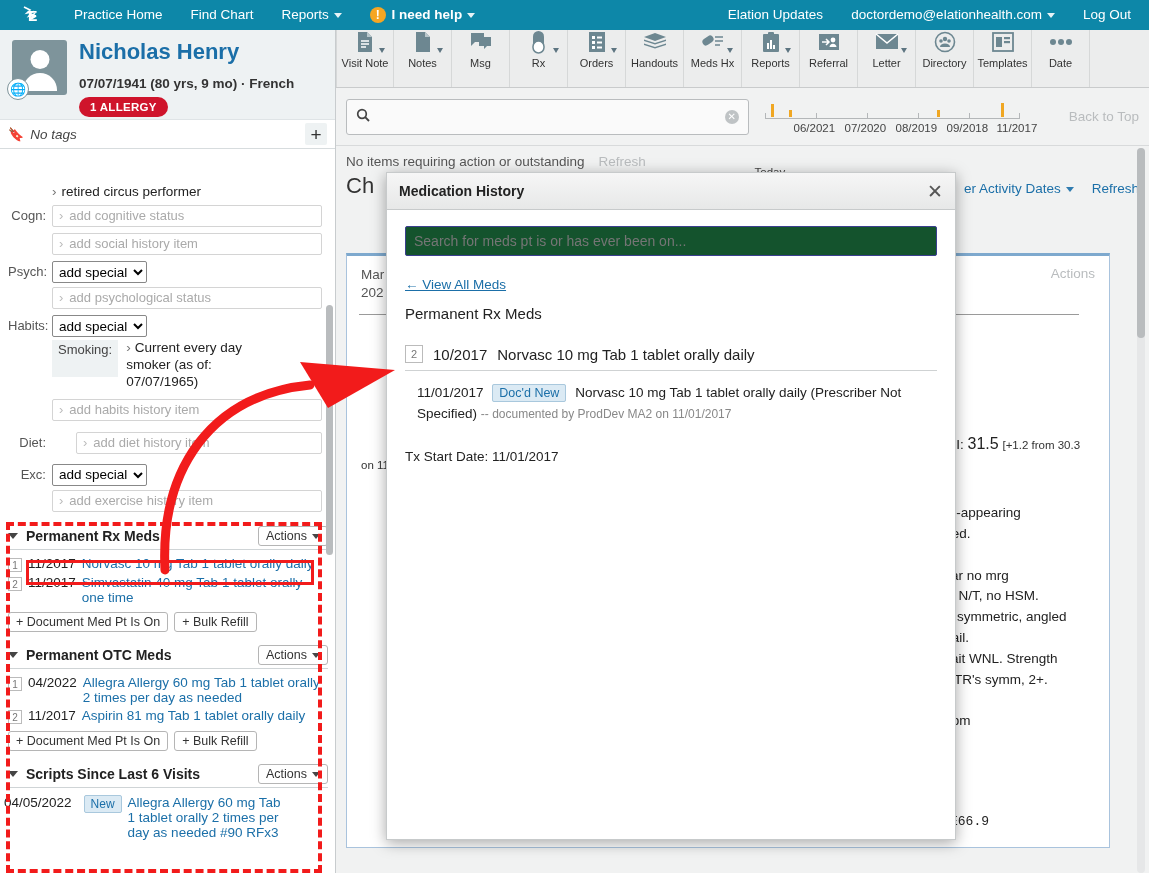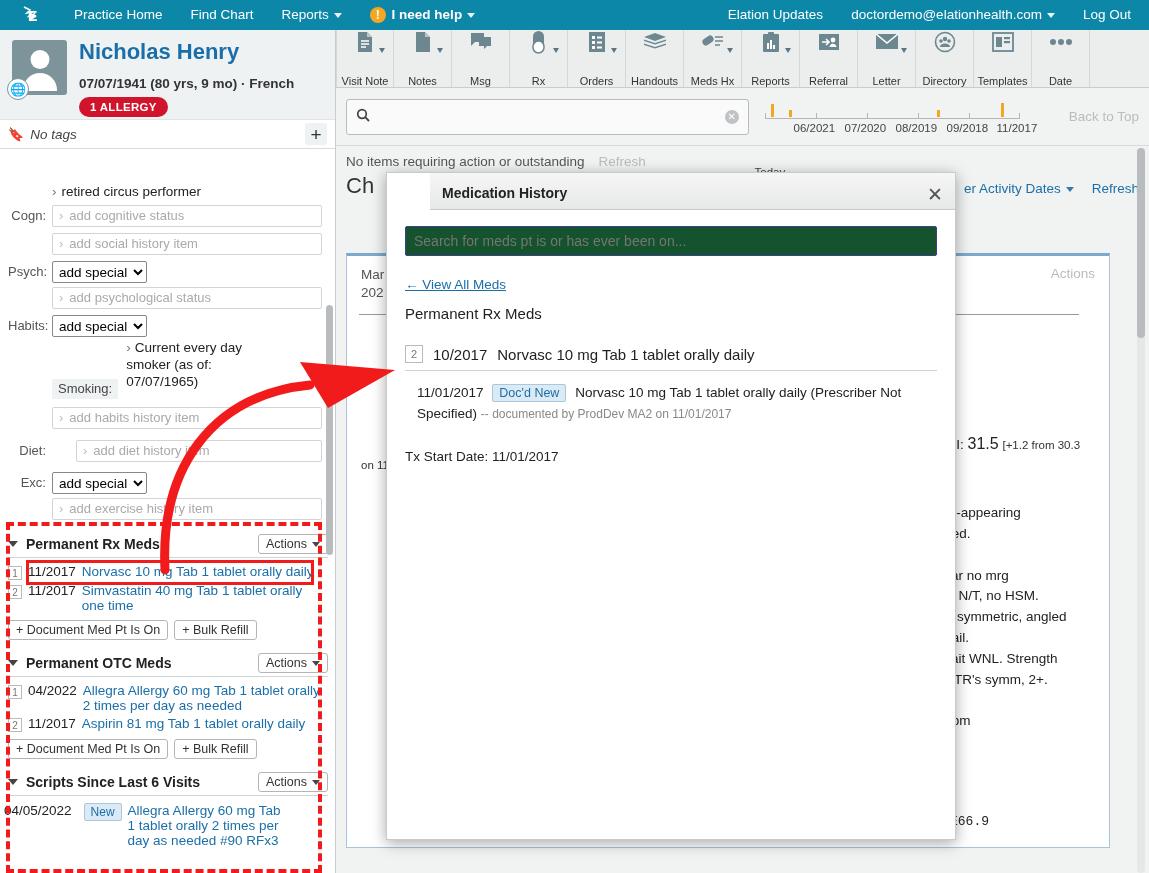--- a/index.html
+++ b/index.html
@@ -88,21 +88,21 @@
     color:#aaa; font-size:13px; padding:0 6px; background:#fff;
   }
   .hxfield .chev { color:#bbb; margin-right:6px; }
   .plainitem { padding-left:52px; font-size:13.5px; color:#222; }
   .plainitem .chev { color:#777; margin-right:5px;}
   select.special {
     font-family:"Liberation Sans",sans-serif; font-size:13.5px; height:22px;
     border:1px solid #888; background:#fff; border-radius:2px; padding:0 2px;
   }
   .smokerow { display:flex; margin-top:3px; padding-left:52px;}
-  .smokelabel { background:#eef2f3; color:#444; font-size:13px; padding:2px 6px; height:20px;margin-top:39px;}
+  .smokelabel { background:#eef2f3; color:#444; font-size:13px; padding:2px 6px; height:37px;}
   .smokeval { margin-left:8px; font-size:13.5px; color:#222; max-width:130px; line-height:1.25;}
   .smokeval .chev{ color:#777; margin-right:4px;}
 
   
   .sec-head { display:flex; align-items:center; margin:8px 8px 0 8px; padding-bottom:3px;
       border-bottom:1px solid #cfd4d6; }
   .sec-tri { width:0;height:0;border-left:5px solid transparent;border-right:5px solid transparent;
       border-top:6px solid #444; margin-right:8px; }
   .sec-title { font-size:14px; font-weight:bold; color:#222; }
   .actions-btn {
@@ -135,21 +135,21 @@
   .arrow-svg { position:absolute; left:150px; top:170px; pointer-events:none; }
 
   
   .rightcol { position:absolute; top:30px; left:336px; width:813px; height:843px; background:#f1f2f2; }
   .toolbar {
     height:58px; background:#eceded; border-bottom:1px solid #c9cbcc;
     display:flex; align-items:stretch;
   }
   .tbitem {
     width:58px; border-right:1px solid #d6d8d8; display:flex; flex-direction:column;
-    align-items:center; justify-content:space-between; gap:15px; cursor:default; position:relative;
+    align-items:center; justify-content:flex-start; gap:3px; cursor:default; position:relative;
   }
   .tbitem:first-child { border-left:1px solid #d6d8d8; }
   .tbicon { height:24px; display:flex; align-items:center; justify-content:center; color:#5d7581; }
   .tblabel { font-size:11px; color:#333; white-space:nowrap; }
   .tbcaret { width:0;height:0;border-left:3.5px solid transparent;border-right:3.5px solid transparent;
     border-top:5px solid #5d7581; position:absolute; right:8px; top:18px;}
 
   .searchrow { height:58px; background:#f1f2f2; display:flex; align-items:center; padding:0 10px;
     border-bottom:1px solid #d8dadb;}
   .searchbox {
@@ -195,21 +195,21 @@
   .rscroll .track { position:absolute; left:0;top:0;width:8px;height:100%; background:#e6e7e8; border-radius:4px;}
   .rscroll .thumb { position:absolute; left:0; width:8px; background:#b9bcbe; border-radius:4px;}
 
   
   .modal-shadow {
     position:absolute; left:386px; top:172px; width:570px; height:668px;
     background:#fff; box-shadow:0 3px 14px rgba(0,0,0,.35); border:1px solid #c7cacb;
   }
   .modal-head {
     height:37px; background:linear-gradient(#f6f6f6,#e7e8e8); border-bottom:1px solid #c7cacb;
-    display:flex; padding:12px 12px;margin-left:43px;
+    display:flex; align-items:center; padding:0 12px;
   }
   .modal-title { font-size:14px; font-weight:bold; color:#222; }
   .modal-x { margin-left:auto; font-size:19px; color:#555; line-height:1; }
   .modal-body { padding:16px 18px; }
   .modal-search {
     width:100%; height:30px; border:1px solid #3b3f8f; border-radius:2px; background:#14532d;
     font-size:14px; color:#999; padding:0 8px; font-family:"Liberation Sans",sans-serif; outline:none;
   }
   .viewall { display:inline-block; margin-top:21px; color:#1b6fa8; font-size:13.5px;
     text-decoration:underline; }

